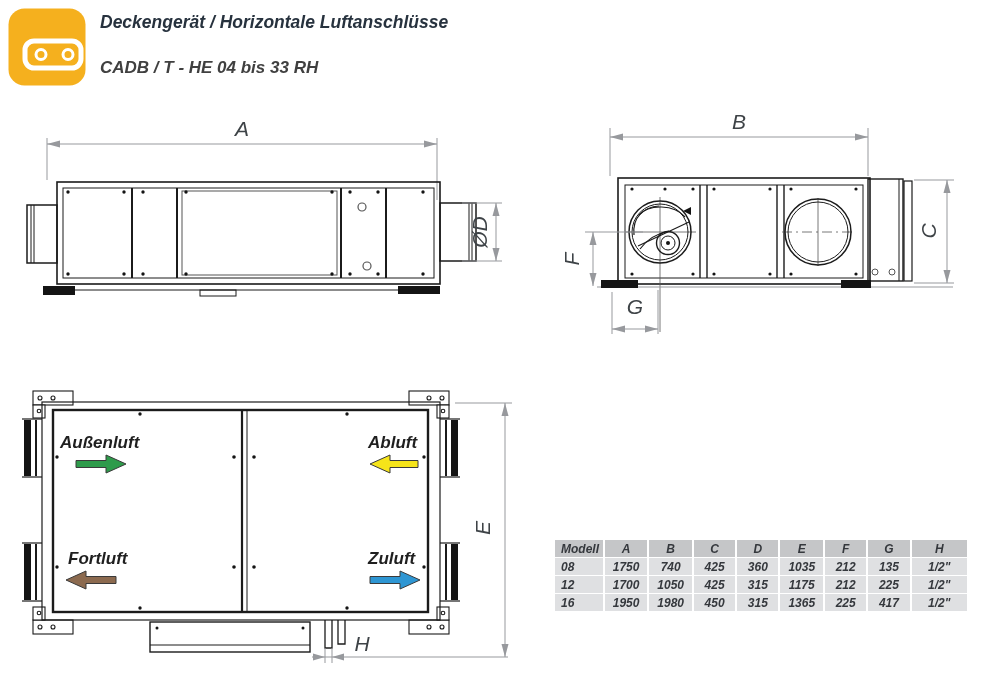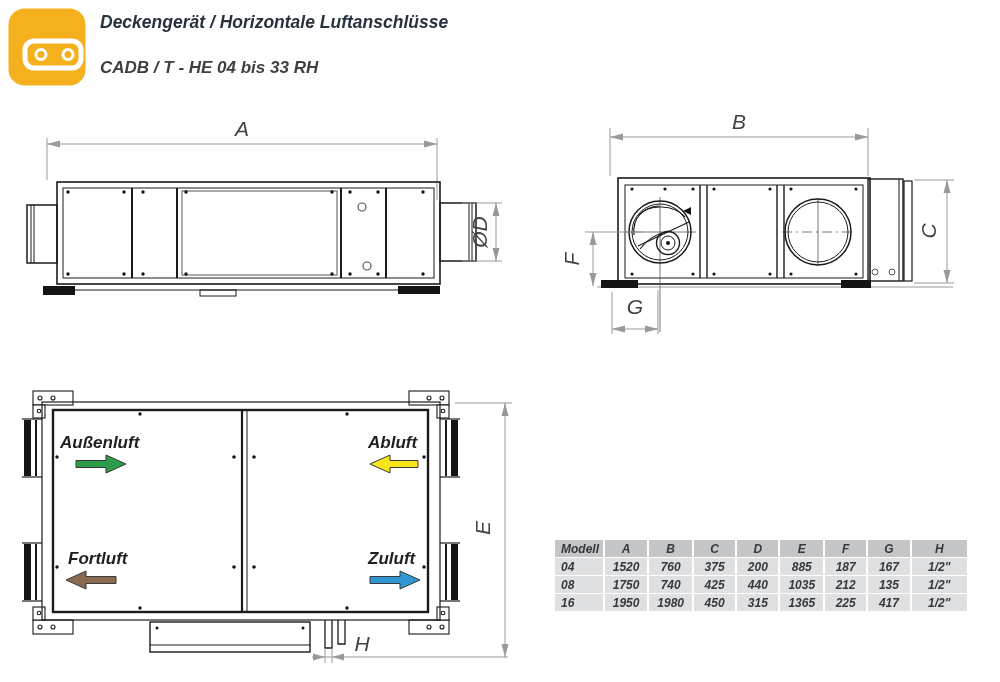--- a/index.html
+++ b/index.html
@@ -343,39 +343,39 @@
           <th>C</th>
           <th>D</th>
           <th>E</th>
           <th>F</th>
           <th>G</th>
           <th>H</th>
         </tr>
       </thead>
     <tbody>
         <tr>
-          <td class="left">04</td>
-          <td>1520</td>
-          <td>760</td>
-          <td>375</td>
-          <td>200</td>
-          <td>885</td>
-          <td>187</td>
-          <td>167</td>
-          <td>1/2"</td>
-        </tr>
-        <tr>
           <td class="left">08</td>
           <td>1750</td>
           <td>740</td>
           <td>425</td>
-          <td>440</td>
+          <td>360</td>
           <td>1035</td>
           <td>212</td>
           <td>135</td>
+          <td>1/2"</td>
+        </tr>
+        <tr>
+          <td class="left">12</td>
+          <td>1700</td>
+          <td>1050</td>
+          <td>425</td>
+          <td>315</td>
+          <td>1175</td>
+          <td>212</td>
+          <td>225</td>
           <td>1/2"</td>
         </tr>
         <tr>
           <td class="left">16</td>
           <td>1950</td>
           <td>1980</td>
           <td>450</td>
           <td>315</td>
           <td>1365</td>
           <td>225</td>

